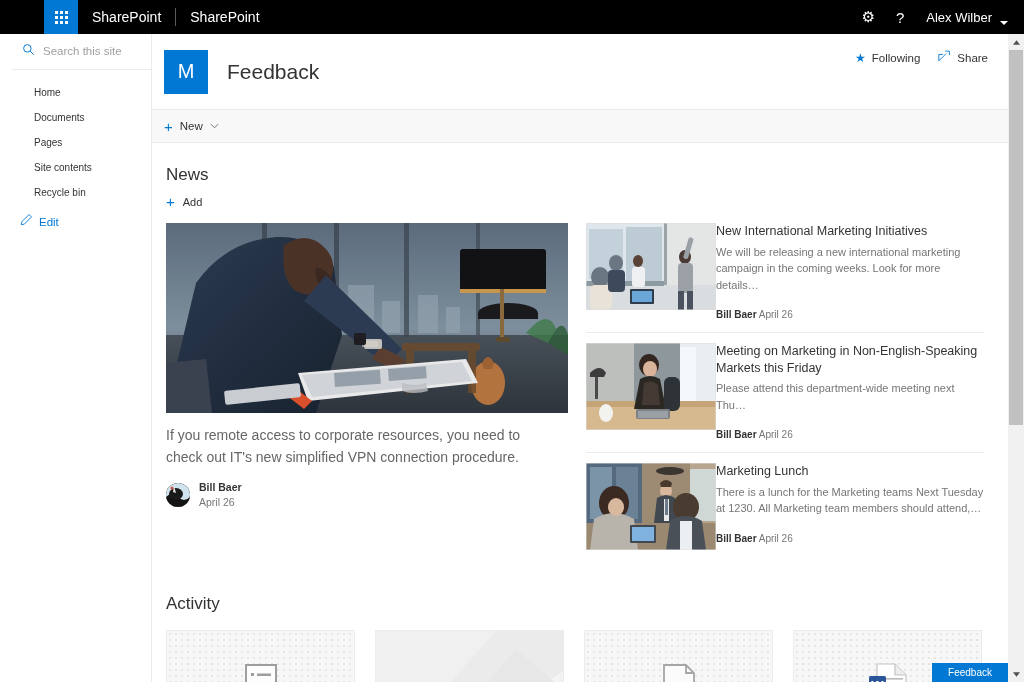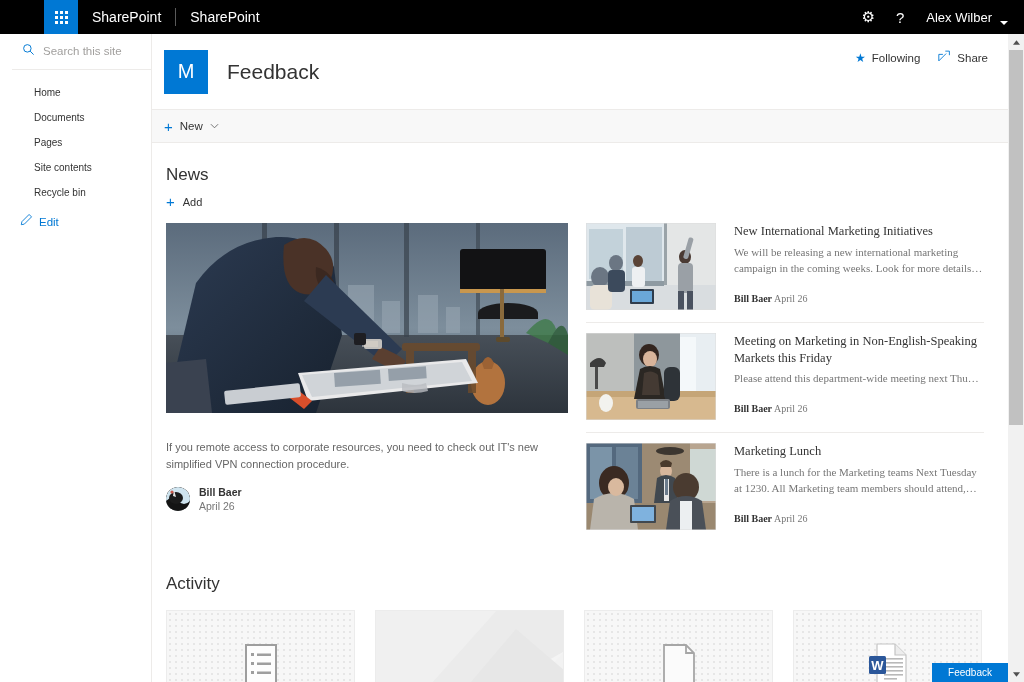--- a/index.html
+++ b/index.html
@@ -95,32 +95,32 @@
   .add-link { display:flex; align-items:center; gap:8px; font-size:11px; color:#333; margin-top:9px; cursor:pointer; }
 
   
   .news-grid { display:flex; gap:18px; margin-top:14px; }
   .hero { width:402px; cursor:pointer; }
   .hero-img {
     width:402px; height:190px; position:relative; overflow:hidden;
     background:linear-gradient(160deg,#3c4a58 0%,#24303c 45%,#1a2430 100%);
   }
   .hero-title { font-size:15.5px; color:#333; margin-top:14px; font-weight:400; }
-  .hero-desc { font-size:11px; color:#666; line-height:1.55; margin-top:26px; width:392px; }
+  .hero-desc { font-size:14px; color:#666; line-height:1.55; margin-top:12px; width:392px; }
   .byline { display:flex; align-items:center; gap:9px; margin-top:12px; }
   .avatar {
     width:24px; height:24px; border-radius:50%; overflow:hidden; flex:none; background:#1c1c1c; position:relative;
   }
   .byline-txt { line-height:1.35; }
   .byline-name { font-size:10.5px; color:#333; font-weight:bold; }
   .byline-date { font-size:10.5px; color:#767676; }
 
   .news-list { width:400px; }
   .news-item {
-    display:flex; gap:18px; padding:10px 0 12px 0; border-bottom:1px solid #edebe9; cursor:pointer;font-family:Liberation Serif, serif;
+    display:flex; padding:10px 0 12px 0; border-bottom:1px solid #edebe9; cursor:pointer;
   }
   .news-item:first-child { padding-top:0; }
   .news-item:last-child { border-bottom:none; }
   .thumb { width:130px; height:87px; flex:none; overflow:hidden; position:relative; }
   .news-body { flex:1; min-width:0; }
   .news-title { font-size:12.5px; color:#333; line-height:1.32; font-weight:400; }
   .news-desc { font-size:11px; color:#767676; line-height:1.5; margin-top:4px; }
   .news-meta { font-size:10px; color:#767676; margin-top:16px; }
   .news-meta b { color:#333; font-weight:bold; }
 

